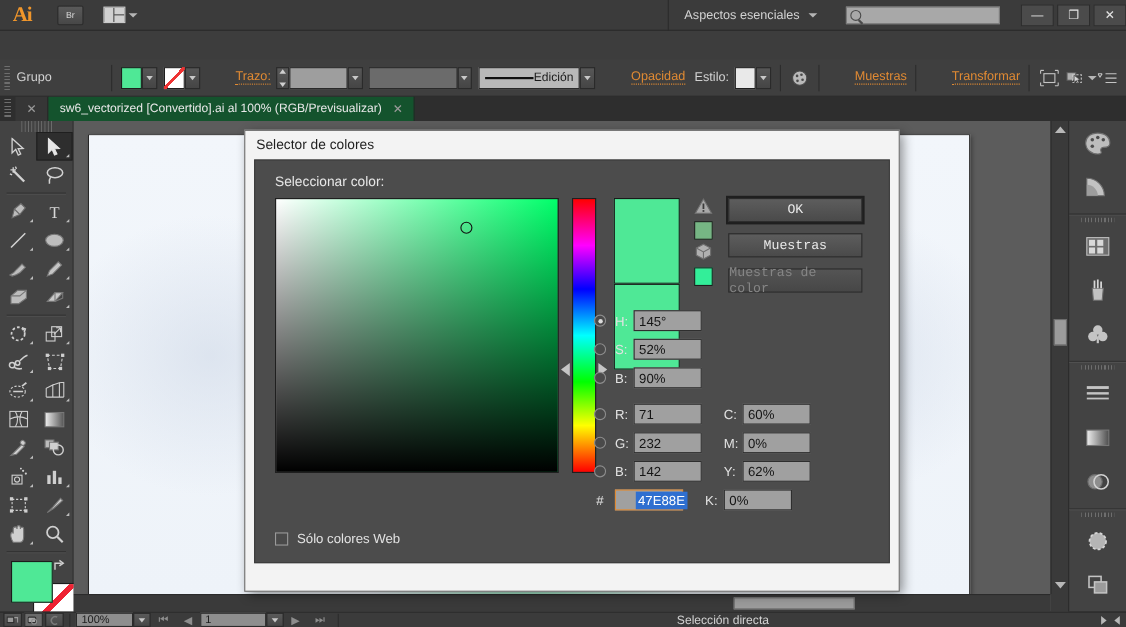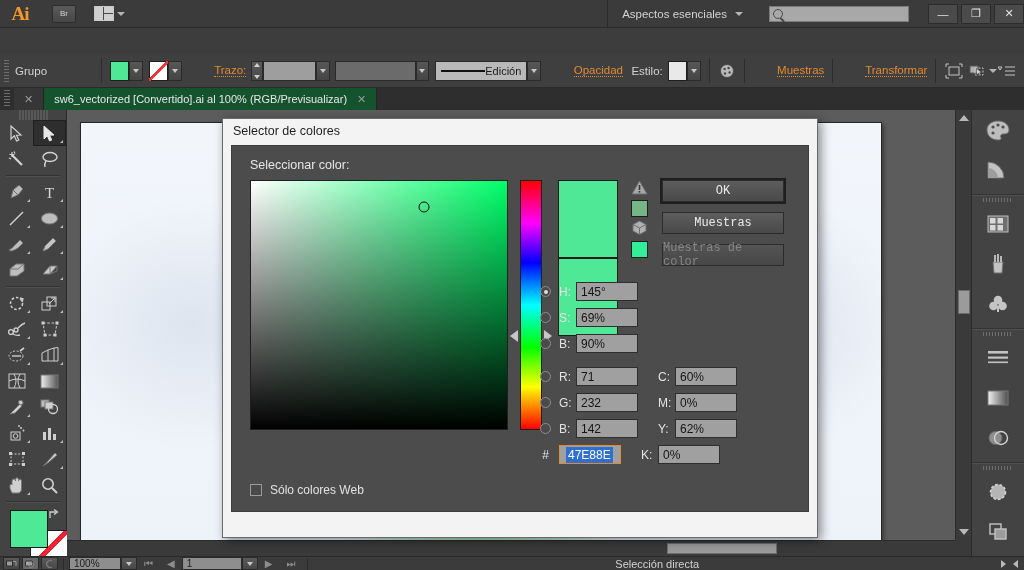--- a/index.html
+++ b/index.html
@@ -207,21 +207,21 @@
   .dbtn.primary{box-shadow:0 0 0 2px #1f1f1f;}
   .dbtn.disabled{color:#868686;background:linear-gradient(#545454,#474747);}
   .numbers{position:absolute;left:308px;top:134px;}
   .nrow{display:flex;align-items:center;height:23px;margin-bottom:3px;}
   .radio{width:11px;height:11px;border-radius:50%;border:1px solid #8e8e8e;background:#4a4a4a;
     margin-right:8px;position:relative;}
   .radio.on:after{content:"";position:absolute;left:2.5px;top:2.5px;width:4px;height:4px;border-radius:50%;background:#dcdcdc;}
   .nlabel{width:17px;font-size:12px;color:#e2e2e2;}
   .nfield{width:62px;height:19px;background:#a0a0a0;border:1px solid #2e2e2e;color:#151515;
     font-size:12px;display:flex;align-items:center;padding-left:4px;}
-  .nfield.hex{background:#a0a0a0;border:1px solid #e08a33;padding-left:6px;}
+  .nfield.hex{background:#a0a0a0;border:1px solid #e08a33;padding-left:18px;}
   .hexsel{background:#2f6fd0;color:#ffffff;padding:1px 2px;font-size:12px;}
   .nlabel2{width:17px;margin-left:20px;font-size:12px;color:#e2e2e2;}
   .hash{width:11px;margin-right:8px;font-size:12px;color:#e2e2e2;text-align:center;}
   .webonly{position:absolute;left:18px;bottom:14px;display:flex;align-items:center;gap:8px;}
   .cbx{width:12px;height:12px;background:#4a4a4a;border:1px solid #9a9a9a;}
   .webonly span{font-size:12px;color:#e2e2e2;}
 </style>
 </head>
 <body>
 
@@ -730,21 +730,21 @@
 
       <div class="numbers">
         <div class="nrow">
           <div class="radio on"></div>
           <div class="nlabel">H:</div>
           <div class="nfield">145°</div>
         </div>
         <div class="nrow">
           <div class="radio"></div>
           <div class="nlabel">S:</div>
-          <div class="nfield">69%</div>
+          <div class="nfield">52%</div>
         </div>
         <div class="nrow">
           <div class="radio"></div>
           <div class="nlabel">B:</div>
           <div class="nfield">90%</div>
         </div>
         <div style="height:7px"></div>
         <div class="nrow">
           <div class="radio"></div>
           <div class="nlabel">R:</div>

